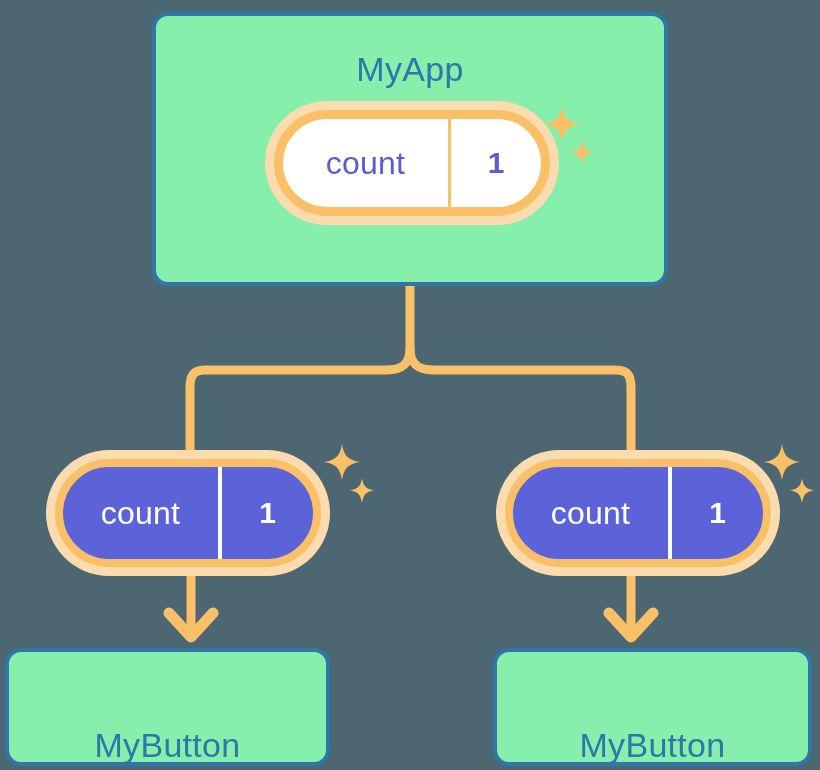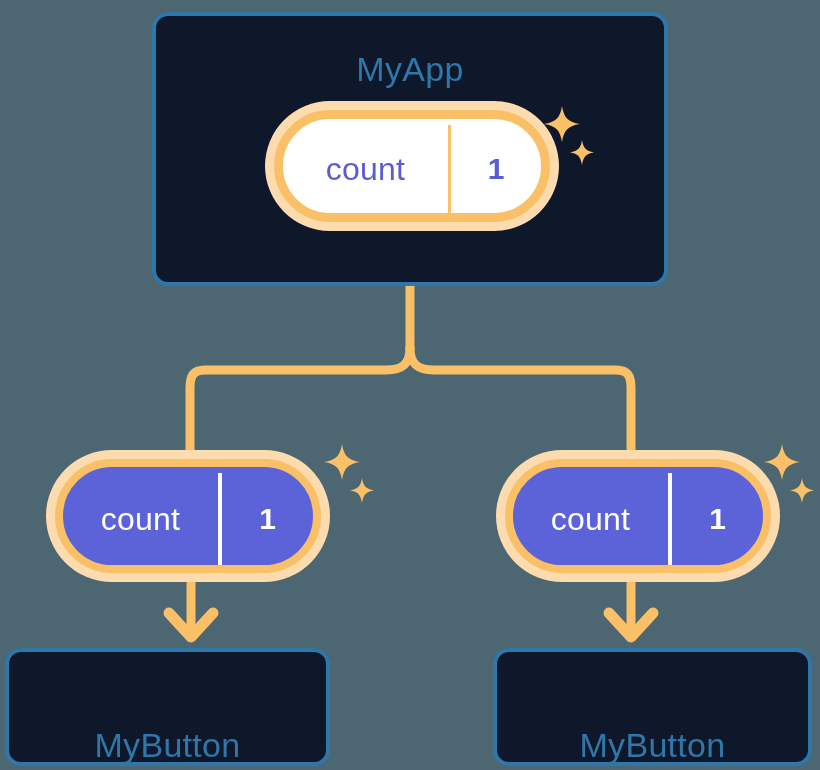--- a/index.html
+++ b/index.html
@@ -25,21 +25,21 @@
     left: 0;
     top: 0;
     width: 820px;
     height: 770px;
     pointer-events: none;
   }
 
   
   .card {
     position: absolute;
-    background: #0f172a;
+    background: #86efac;
     border: 4px solid #2E77A8;
     border-radius: 16px;
     box-sizing: border-box;
     display: flex;
     flex-direction: column;
     align-items: center;
   }
   .card-title {
     color: #2E77A8;
     font-size: 34px;
@@ -87,21 +87,20 @@
     border-radius: 999px;
     border: 9px solid #FAC067;
     box-shadow: 0 0 0 9px #FCDCAE;
   }
   .pill-cell {
     display: flex;
     align-items: center;
     justify-content: center;
     box-sizing: border-box;
     white-space: nowrap;
-    margin-top: 6px;
   }
   .pill-key {
     font-size: 32px;
     letter-spacing: 0.2px;
   }
   .pill-val {
     font-size: 30px;
     font-weight: 700;
   }
 

